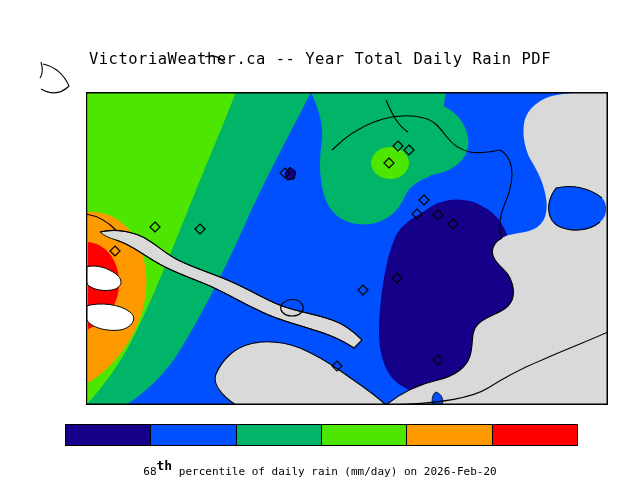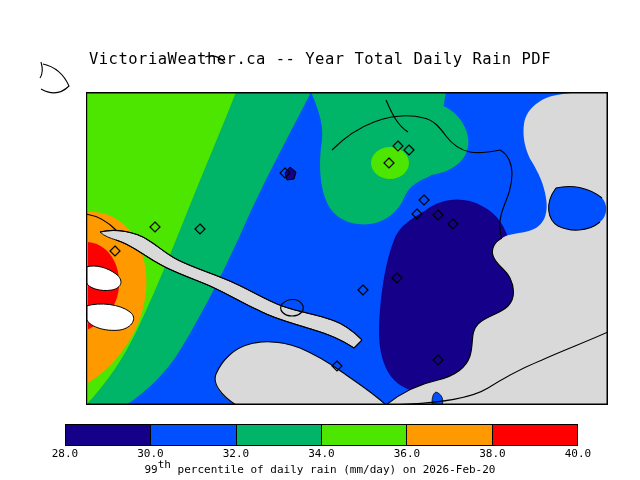--- a/index.html
+++ b/index.html
@@ -64,21 +64,21 @@
 
   .caption{
     position:absolute;
     left:0; top:458px; width:640px;
     text-align:center;
     font-family:"DejaVu Sans Mono", monospace;
     font-size:11px;
     color:#000;
     white-space:pre;
   }
-  .caption sup{font-size:11px;vertical-align:super;}
+  .caption sup{font-size:13px;vertical-align:super;font-weight:bold;}
 </style>
 </head>
 <body>
 
 <div id="stage">
 
   <div class="title">VictoriaWeather.ca -- Year Total Daily Rain PDF</div>
 
   <svg id="outside-svg" viewBox="0 0 640 480" xmlns="http://www.w3.org/2000/svg">
     <path d="M41,62 q3,10 -1,16 M43,64 q18,4 26,22 q-12,12 -28,3" fill="none" stroke="#000" stroke-width="1.1"></path>
@@ -281,25 +281,16 @@
 
   <div id="colorbar">
       <div class="seg" style="background: rgb(21, 0, 137);"></div>
       <div class="seg" style="background: rgb(0, 80, 255);"></div>
       <div class="seg" style="background: rgb(0, 181, 103);"></div>
       <div class="seg" style="background: rgb(76, 230, 0);"></div>
       <div class="seg" style="background: rgb(255, 153, 0);"></div>
       <div class="seg" style="background: rgb(255, 0, 0);"></div>
     </div>
 
-  <div id="cb-labels">
-      <span class="tick" style="left: 65px;">28.0</span>
-      <span class="tick" style="left: 150.5px;">30.0</span>
-      <span class="tick" style="left: 236px;">32.0</span>
-      <span class="tick" style="left: 321.5px;">34.0</span>
-      <span class="tick" style="left: 407px;">36.0</span>
-      <span class="tick" style="left: 492.5px;">38.0</span>
-      <span class="tick" style="left: 578px;">40.0</span>
-    </div>
-
-  <div class="caption"><span>99</span><sup>th</sup><span> percentile of daily rain (mm/day) on 2026-Feb-20</span></div>
+
+  <div class="caption"><span>68</span><sup>th</sup><span> percentile of daily rain (mm/day) on 2026-Feb-20</span></div>
 
 </div>
 
 </body></html>

